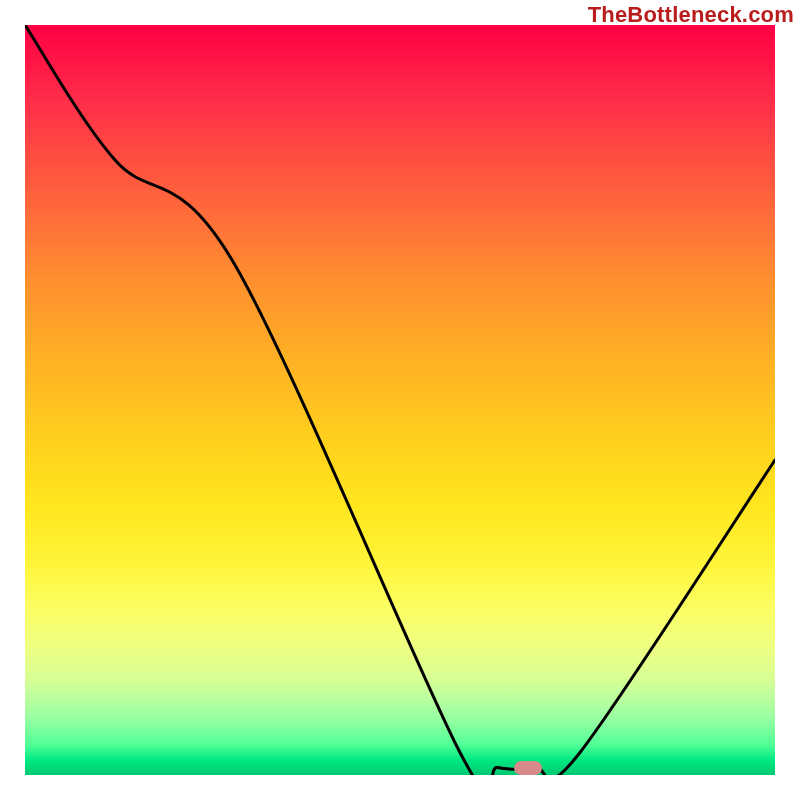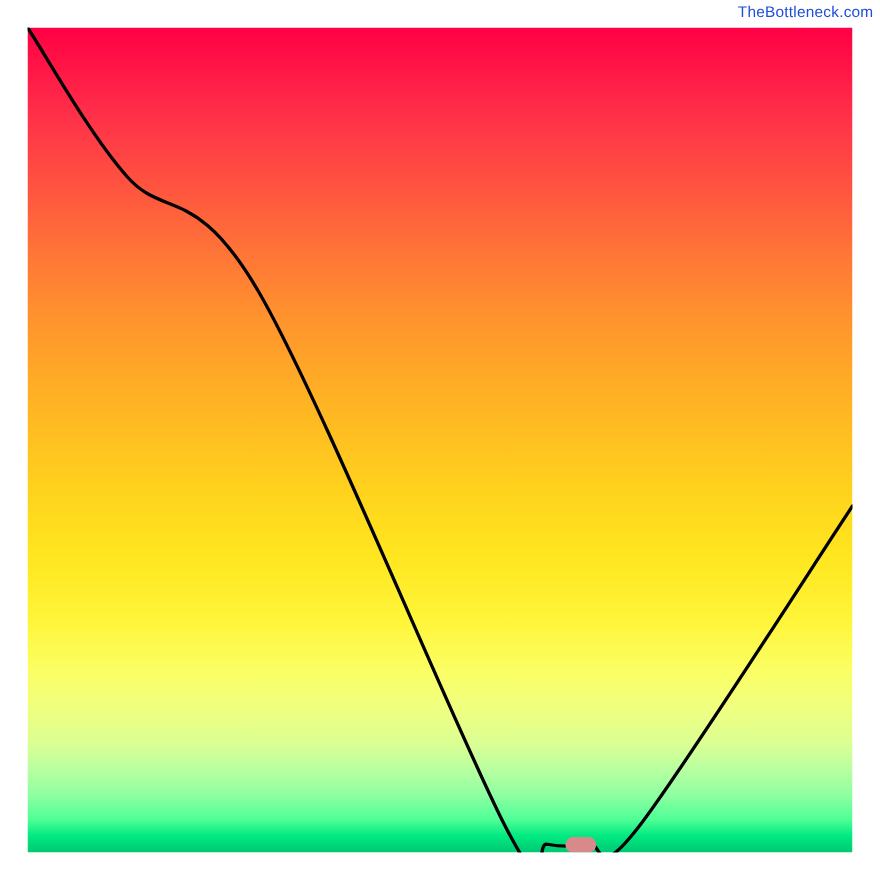--- a/index.html
+++ b/index.html
@@ -15,24 +15,24 @@
     position: absolute;
     left: 0;
     top: 0;
     width: 800px;
     height: 800px;
   }
   .watermark {
     position: absolute;
     top: 2px;
     right: 6px;
-    font-size: 14px;
-    color: #1d4ed8;
+    font-size: 22px;
+    color: #b91c1c;
     letter-spacing: 0.2px;
-    font-weight: 400;
+    font-weight: 700;
   }
   
   .gradient {
     position: absolute;
     left: 25px;
     top: 25px;
     width: 750px;
     height: 750px;
     background: linear-gradient(
       to bottom,

